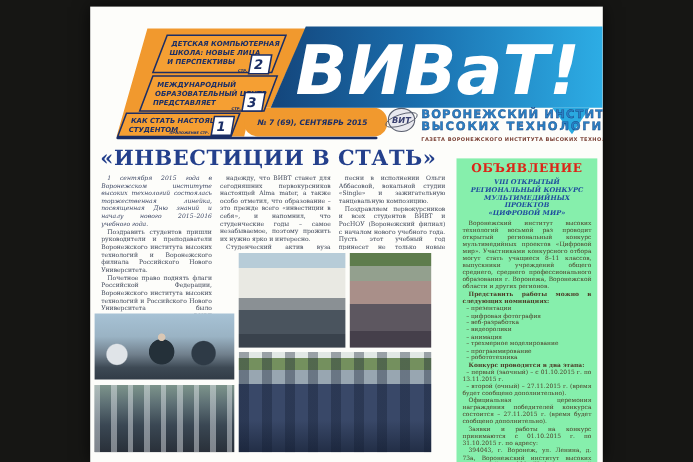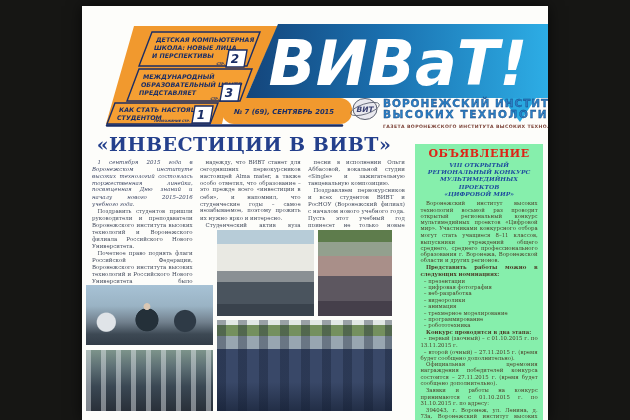--- a/index.html
+++ b/index.html
@@ -129,21 +129,21 @@
     <text x="316" y="79" text-anchor="middle" font-family="DejaVu Sans, sans-serif" font-size="62" font-weight="bold" font-style="italic" letter-spacing="0" fill="#ffffff">ВИВаТ!</text>
 
     <ellipse cx="283" cy="103" rx="12" ry="10.5" fill="#e9e9ef" stroke="#5a5f6e" stroke-width="1"></ellipse>
     <ellipse cx="283" cy="103" rx="15" ry="5" fill="none" stroke="#5a5f6e" stroke-width="0.8" transform="rotate(-18 283 103)"></ellipse>
     <text x="283" y="106" text-anchor="middle" font-family="DejaVu Sans, sans-serif" font-size="7.5" font-weight="bold" font-style="italic" fill="#3a4070">ВИТ</text>
     <text x="301" y="101" font-family="DejaVu Sans, sans-serif" font-size="10.5" font-weight="bold" letter-spacing="1" fill="#2a80c4" stroke="#17417e" stroke-width="0.35">ВОРОНЕЖСКИЙ ИНСТИТУТ</text>
     <text x="301" y="112" font-family="DejaVu Sans, sans-serif" font-size="10.5" font-weight="bold" letter-spacing="1.6" fill="#2a80c4" stroke="#17417e" stroke-width="0.35">ВЫСОКИХ ТЕХНОЛОГИЙ</text>
     <text x="301" y="122" font-family="DejaVu Sans, sans-serif" font-size="4.6" font-weight="bold" letter-spacing="0.4" fill="#7c4338">ГАЗЕТА ВОРОНЕЖСКОГО ИНСТИТУТА ВЫСОКИХ ТЕХНОЛОГИЙ</text>
   </svg>
 
-  <div class="headline">«ИНВЕСТИЦИИ В ВИВТ»</div>
+  <div class="headline">«ИНВЕСТИЦИИ В СТАТЬ»</div>
 
   <div class="colbox" style="left:10px;top:153px;width:101px;height:126px;">
     <div class="shrink coltext" style="width:183px;">
       <p class="lead">1 сентября 2015 года в Воронежском институте высоких технологий состоялась торжественная линейка, посвященная Дню знаний и началу нового 2015–2016 учебного года.</p>
       <p>Поздравить студентов пришли руководители и преподаватели Воронежского института высоких технологий и Воронежского филиала Российского Нового Университета.</p>
       <p>Почетное право поднять флаги Российской Федерации, Воронежского института высоких технологий и Российского Нового Университета было предоставлено студентам ВИВТ Екатерине Собко, Максиму Солодкому и студентке РосНОУ (Воронежский филиал) Алине Павловой.</p>
 
     </div>
   </div>
   <div class="colbox" style="left:118px;top:153px;width:101px;height:70px;">

